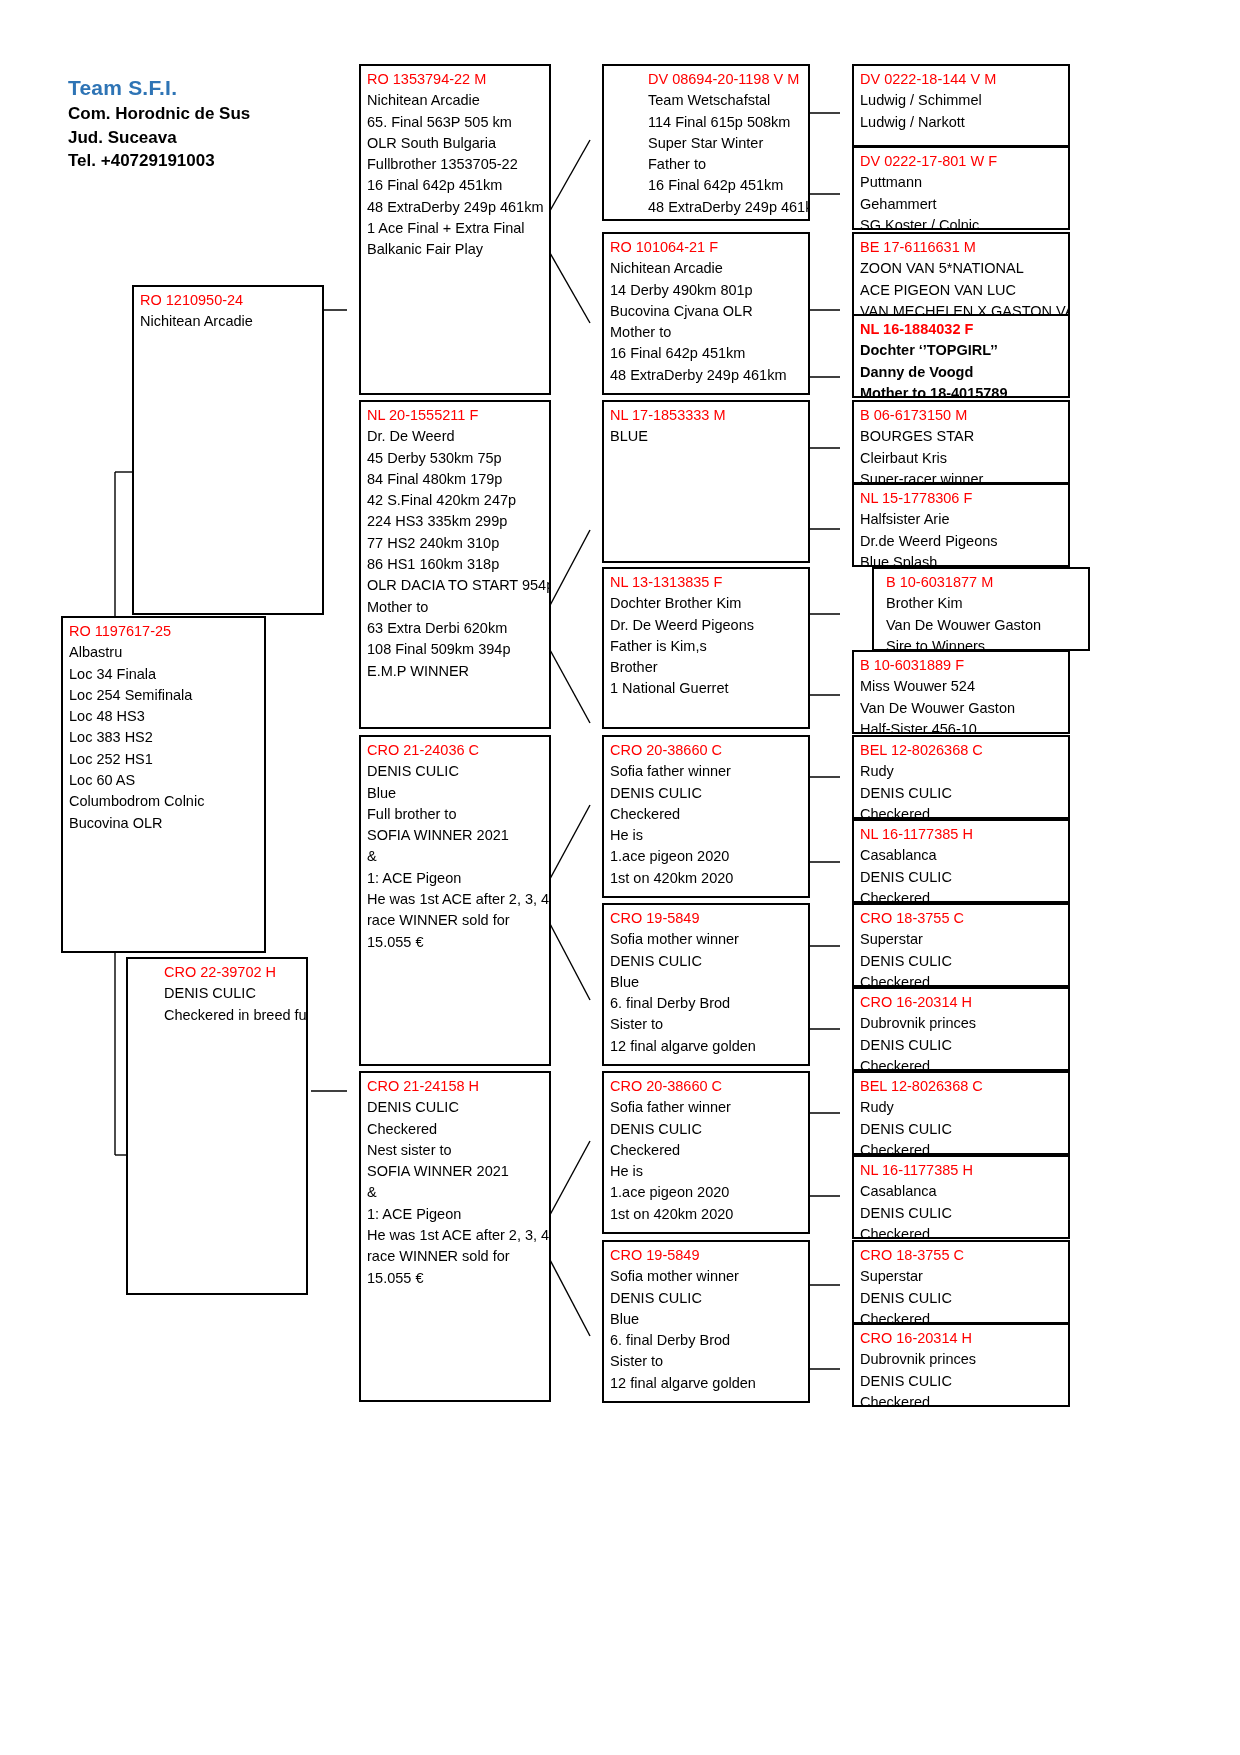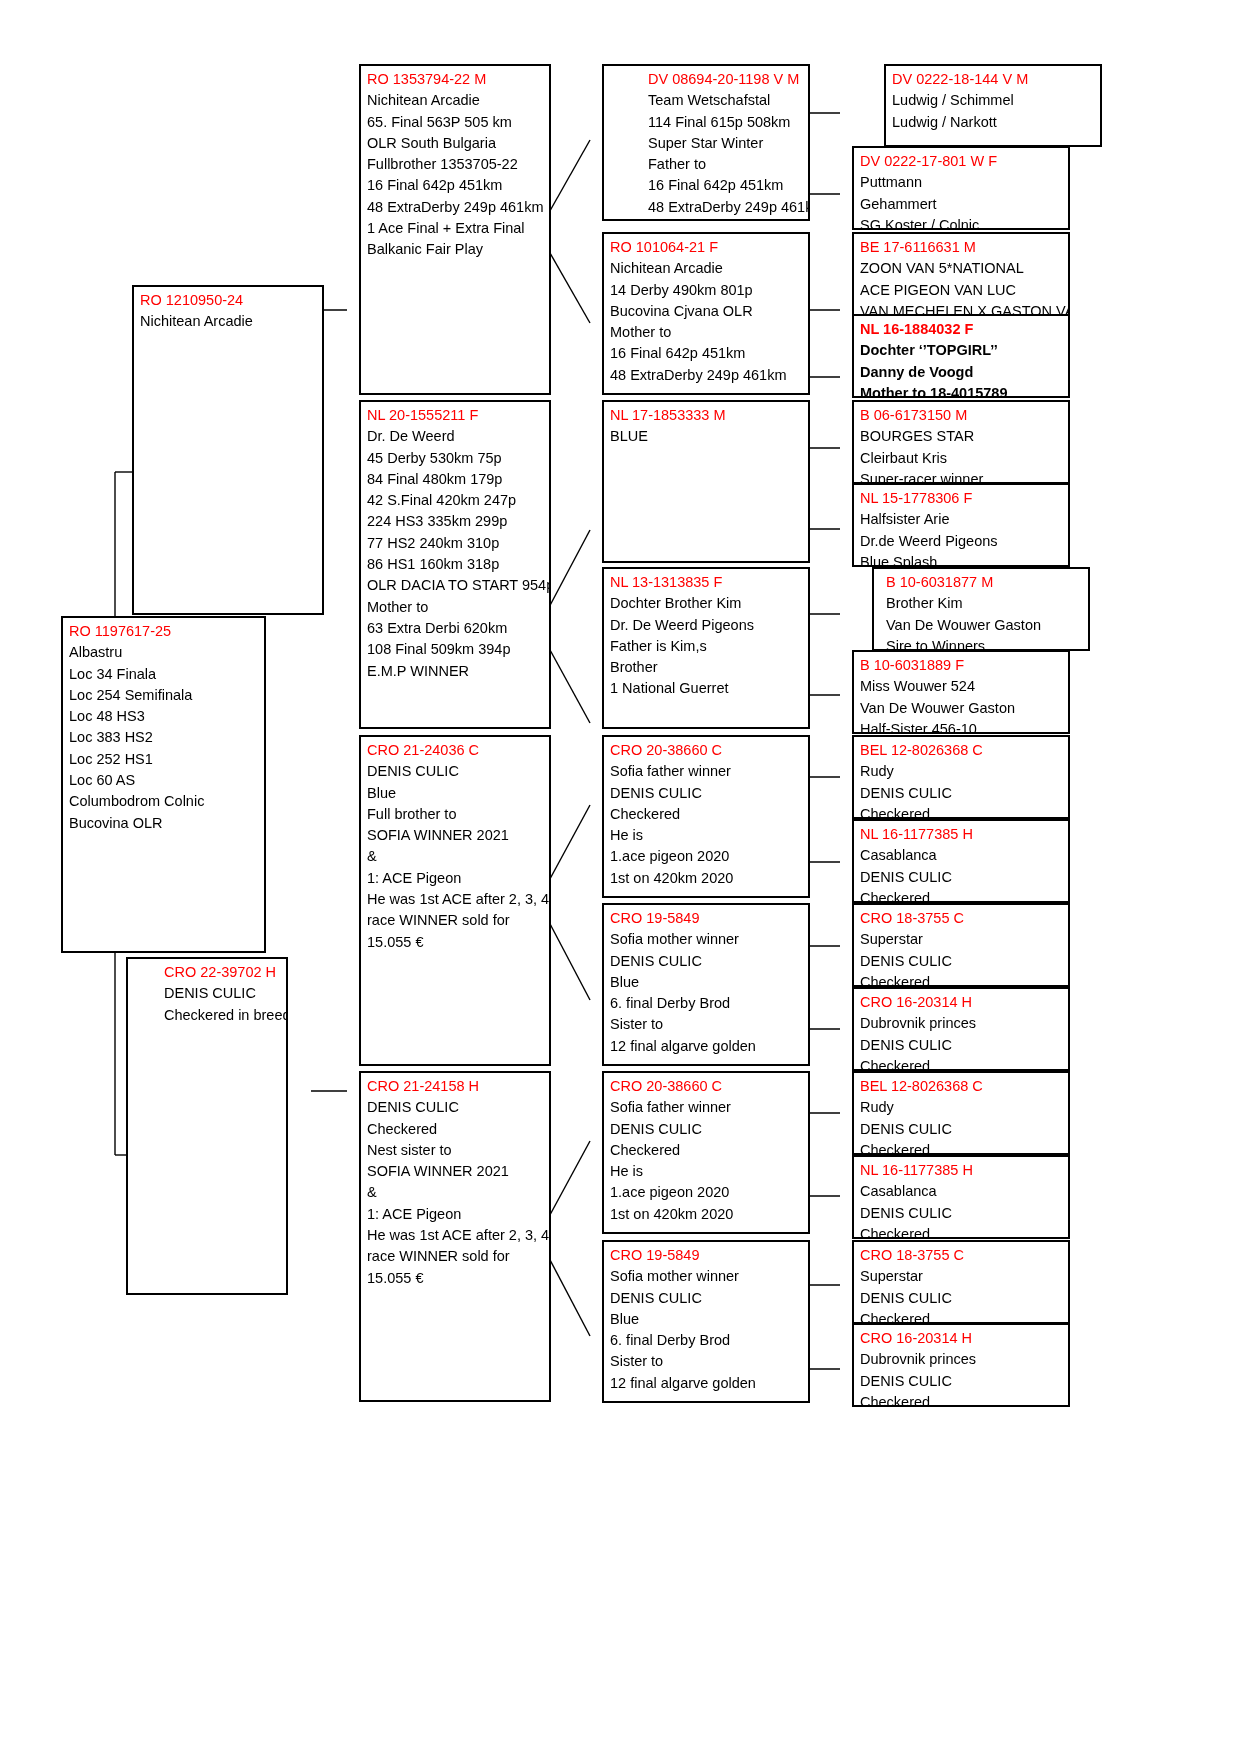--- a/index.html
+++ b/index.html
@@ -65,20 +65,26 @@
     overflow: visible;
     pointer-events: none;
   }
   svg.diag line { stroke: #000; stroke-width: 1.4; }
 </style>
 </head>
 <body>
 
 <div id="page">
 
+  <div class="hdr">
+    <div class="hdr-title">Team S.F.I.</div>
+    <div class="hdr-line">Com. Horodnic de Sus</div>
+    <div class="hdr-line">Jud. Suceava</div>
+    <div class="hdr-line">Tel. +40729191003</div>
+  </div>
 
   <svg class="diag" x="0" y="0" width="1240" height="1755" style="left:0;top:0;">
 
     <line x1="115" y1="472" x2="115" y2="1155"></line>
     <line x1="115" y1="472" x2="137" y2="472"></line>
     <line x1="115" y1="1155" x2="137" y2="1155"></line>
 
     <line x1="311" y1="310" x2="347" y2="310"></line>
     <line x1="311" y1="1091" x2="347" y2="1091"></line>
 
@@ -135,21 +141,21 @@
     <div class="ln">Loc 34 Finala</div>
     <div class="ln">Loc 254 Semifinala</div>
     <div class="ln">Loc 48 HS3</div>
     <div class="ln">Loc 383 HS2</div>
     <div class="ln">Loc 252 HS1</div>
     <div class="ln">Loc 60 AS</div>
     <div class="ln">Columbodrom Colnic</div>
     <div class="ln">Bucovina OLR</div>
   </div>
 
-  <div class="box" style="left:114px; top:957px; width:162px; height:338px;padding-left:36px;">
+  <div class="box" style="left:114px; top:957px; width:182px; height:338px;padding-left:36px;">
     <div class="ring">CRO 22-39702 H</div>
     <div class="ln">DENIS CULIC</div>
     <div class="ln">Checkered in breed full incest</div>
   </div>
 
   <div class="box" style="left:347px; top:64px; width:192px; height:331px;">
     <div class="ring">RO 1353794-22 M</div>
     <div class="ln">Nichitean Arcadie</div>
     <div class="ln">65. Final 563P 505 km</div>
     <div class="ln">OLR South Bulgaria</div>
@@ -269,21 +275,21 @@
   <div class="box" style="left:590px; top:1240px; width:208px; height:163px;">
     <div class="ring">CRO 19-5849</div>
     <div class="ln">Sofia mother winner</div>
     <div class="ln">DENIS CULIC</div>
     <div class="ln">Blue</div>
     <div class="ln">6. final Derby Brod</div>
     <div class="ln">Sister to</div>
     <div class="ln">12 final algarve golden</div>
   </div>
 
-  <div class="box" style="left:872px; top:64px; width:218px; height:83px;">
+  <div class="box" style="left:840px; top:64px; width:218px; height:83px;">
     <div class="ring">DV 0222-18-144 V M</div>
     <div class="ln">Ludwig / Schimmel</div>
     <div class="ln">Ludwig / Narkott</div>
   </div>
 
   <div class="box" style="left:840px; top:146px; width:218px; height:84px;">
     <div class="ring">DV 0222-17-801 W F</div>
     <div class="ln">Puttmann</div>
     <div class="ln">Gehammert</div>
     <div class="ln">SG Koster / Colnic</div>

